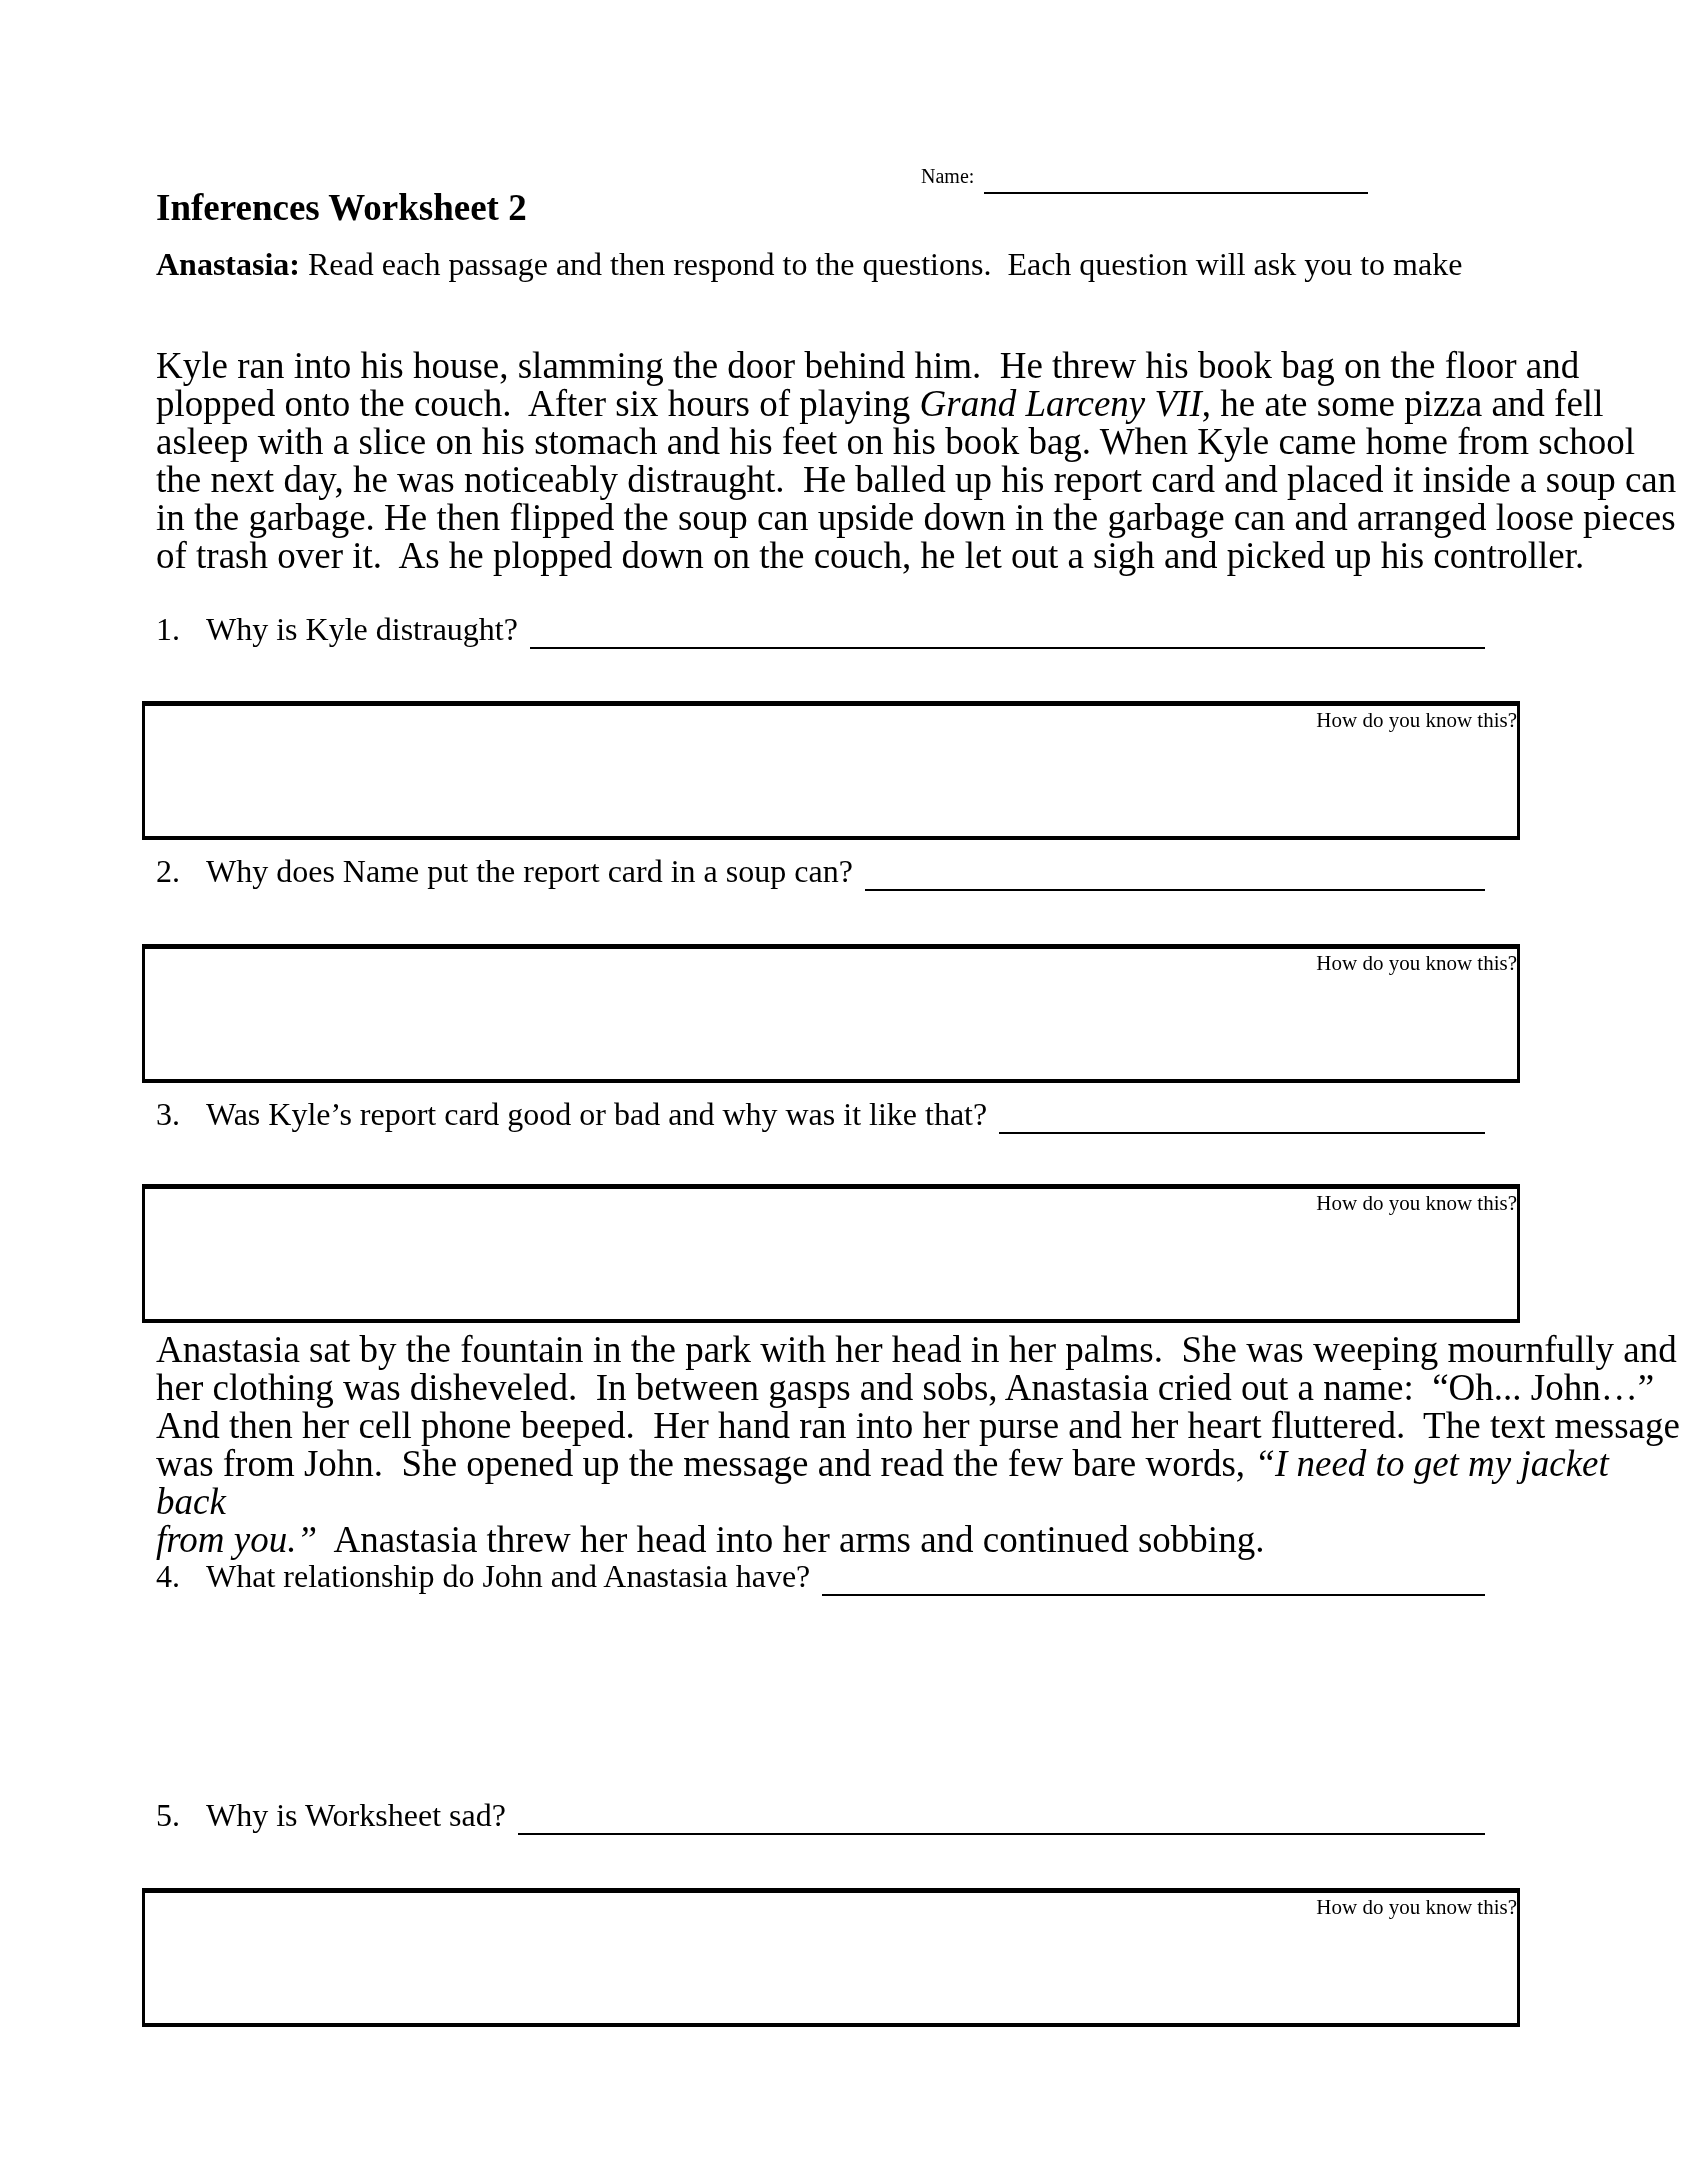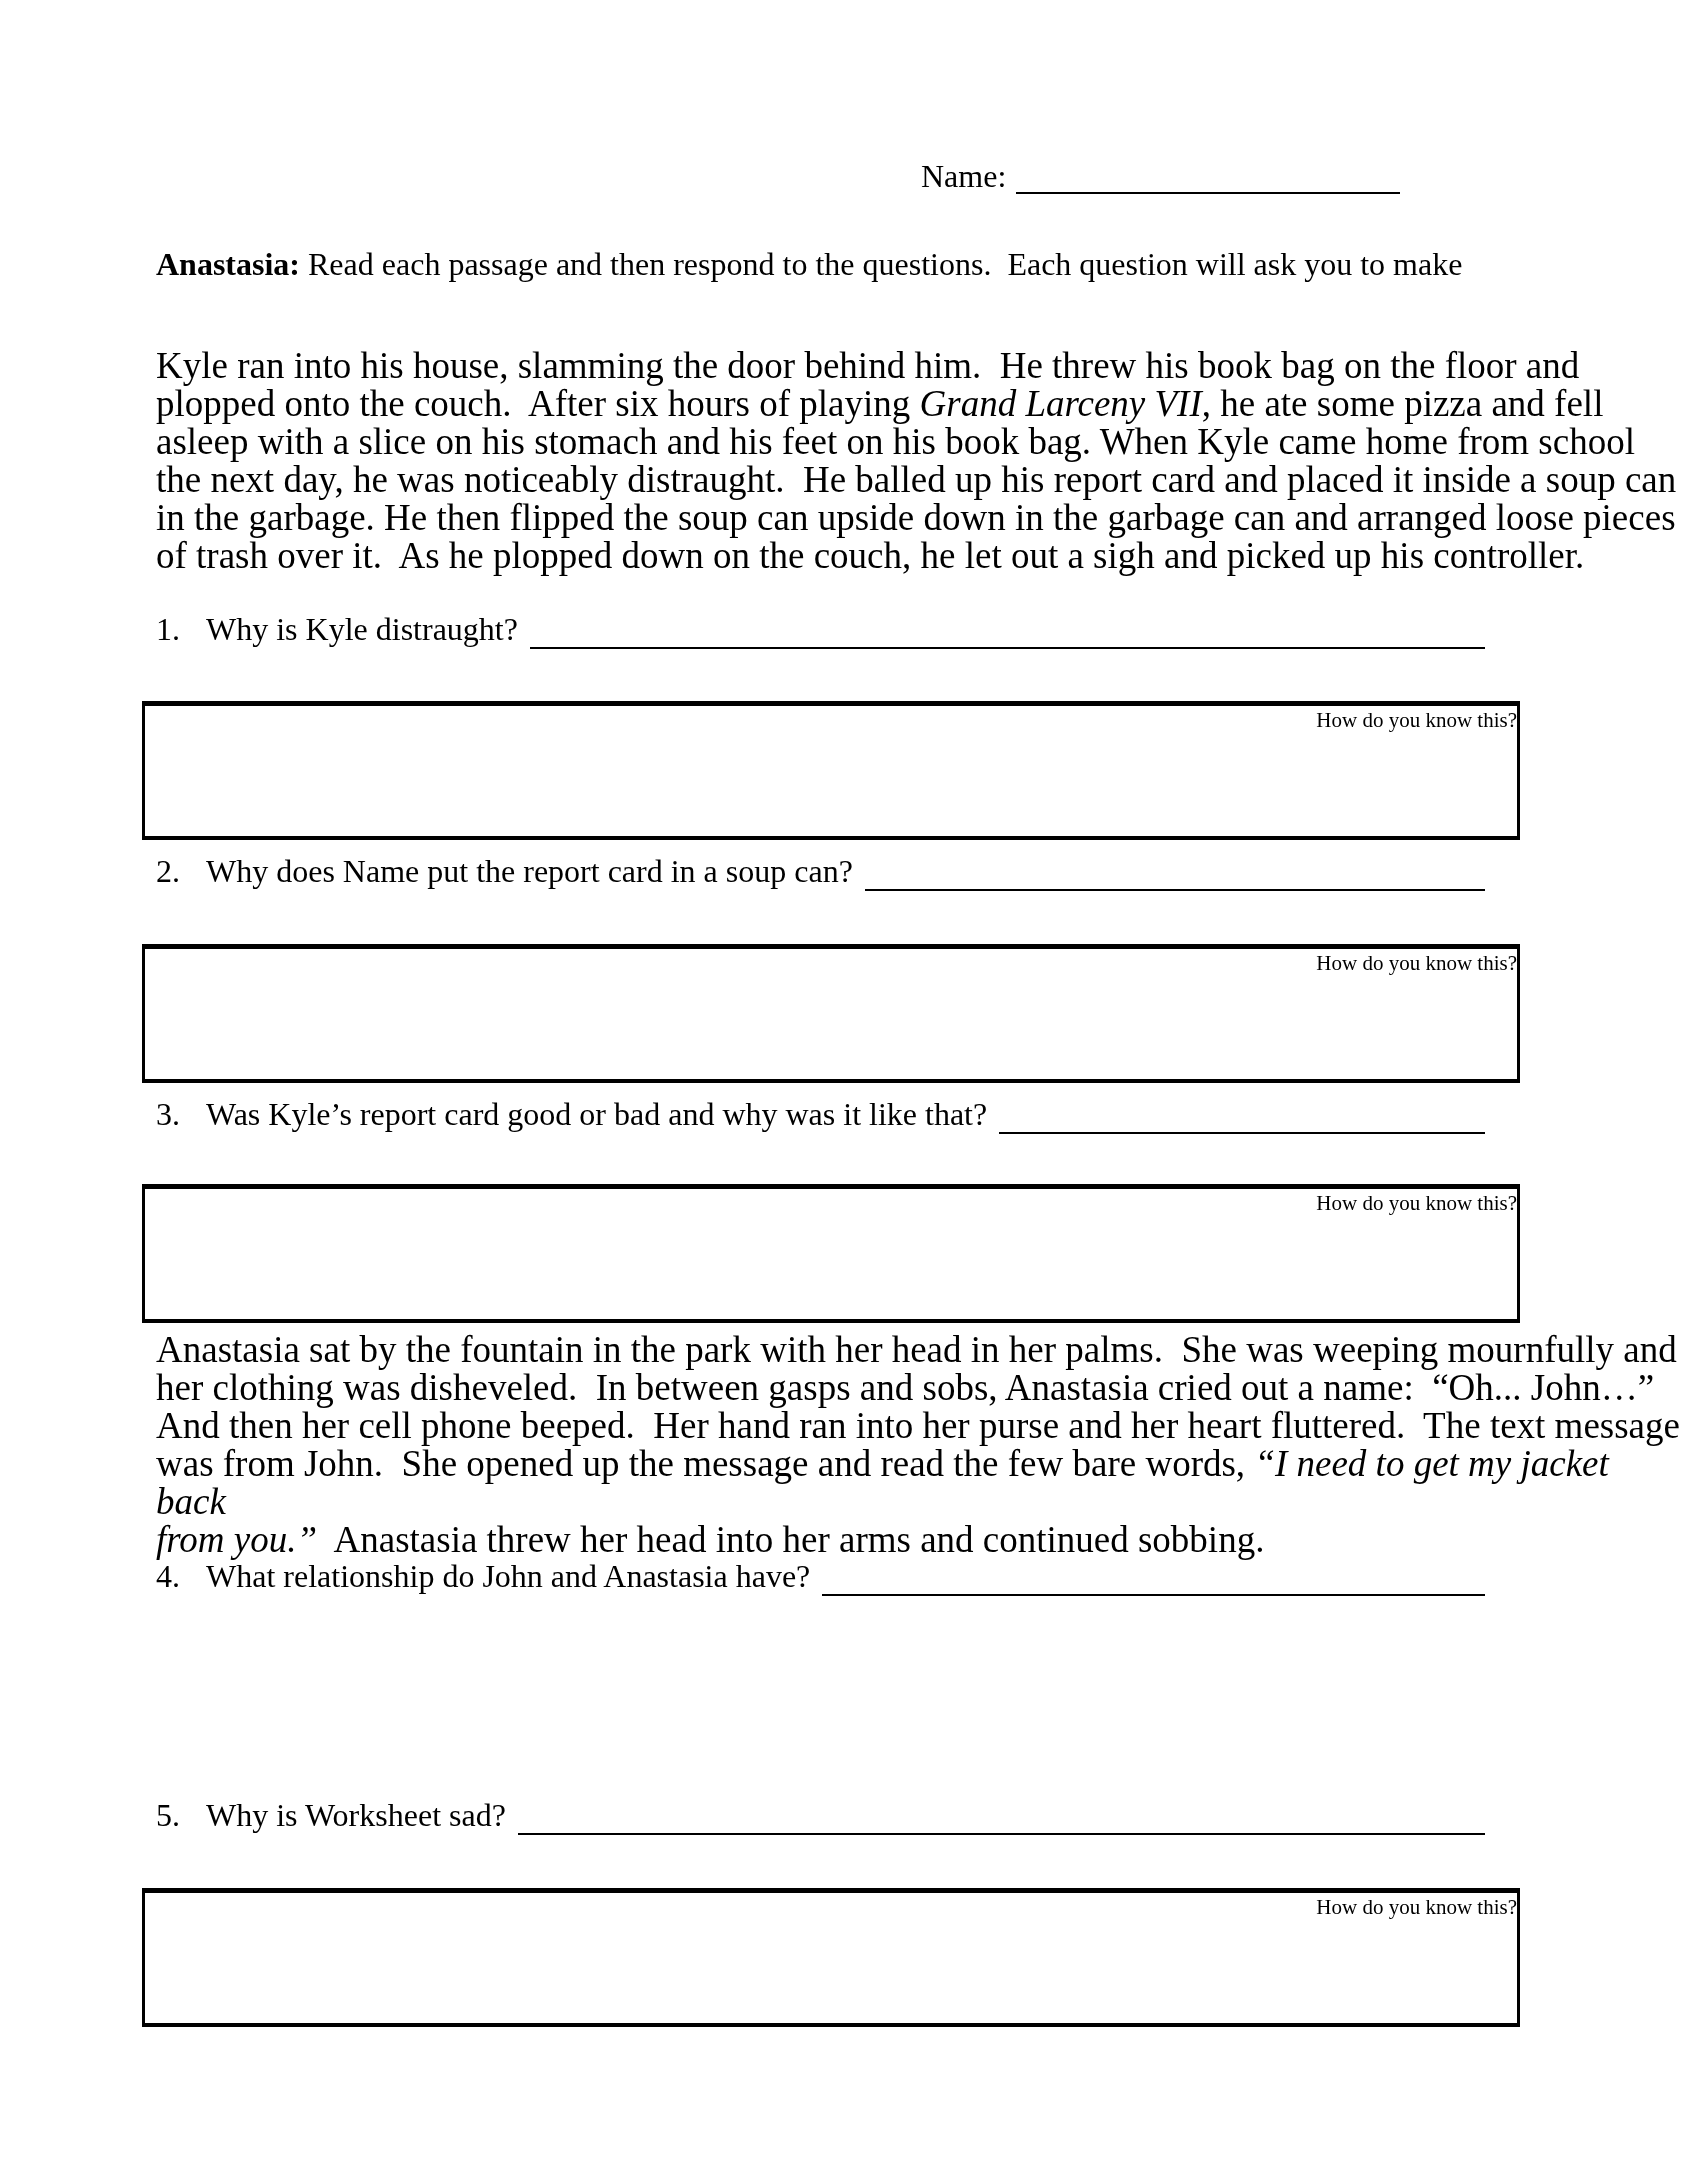--- a/index.html
+++ b/index.html
@@ -10,21 +10,21 @@
     background: #ffffff;
     font-family: "Liberation Serif", "DejaVu Serif", serif;
     color: #000000;
     overflow: hidden;
   }
   .abs { position: absolute; }
 
   .name-row {
     left: 921px; top: 158px;
     display: flex; align-items: flex-end;
-    font-size: 32px; line-height: 36px;
+    font-size: 20px; line-height: 36px;
   }
   .name-blank {
     display: inline-block;
     width: 384px; height: 32px;
     margin-left: 10px;
     border-bottom: 2px solid #000;
   }
 
   .title {
     left: 156px; top: 186px;
@@ -89,20 +89,21 @@
 </head>
 <body>
 
 <div class="page">
 
   <div class="abs name-row">
     <span>Name:</span>
     <span class="name-blank"></span>
   </div>
 
+  <div class="abs title">Inferences Worksheet 2</div>
 
   <div class="abs directions rich"><span style="font-weight: bold;">Anastasia:</span><span> Read each passage and then respond to the questions.  Each question will ask you to make</span><br></div>
 
   <div class="abs passage passage-1 rich"><span>Kyle ran into his house, slamming the door behind him.  He threw his book bag on the floor and</span><br><span>plopped onto the couch.  After six hours of playing </span><span style="font-style: italic;">Grand Larceny VII</span><span>, he ate some pizza and fell</span><br><span>asleep with a slice on his stomach and his feet on his book bag. When Kyle came home from school</span><br><span>the next day, he was noticeably distraught.  He balled up his report card and placed it inside a soup can</span><br><span>in the garbage. He then flipped the soup can upside down in the garbage can and arranged loose pieces</span><br><span>of trash over it.  As he plopped down on the couch, he let out a sigh and picked up his controller.</span></div>
 
   <div class="abs q-row q1">
     <span class="q-num">1.</span>
     <span class="q-text">Why is Kyle distraught?</span>
     <span class="q-blank"></span>
   </div>

